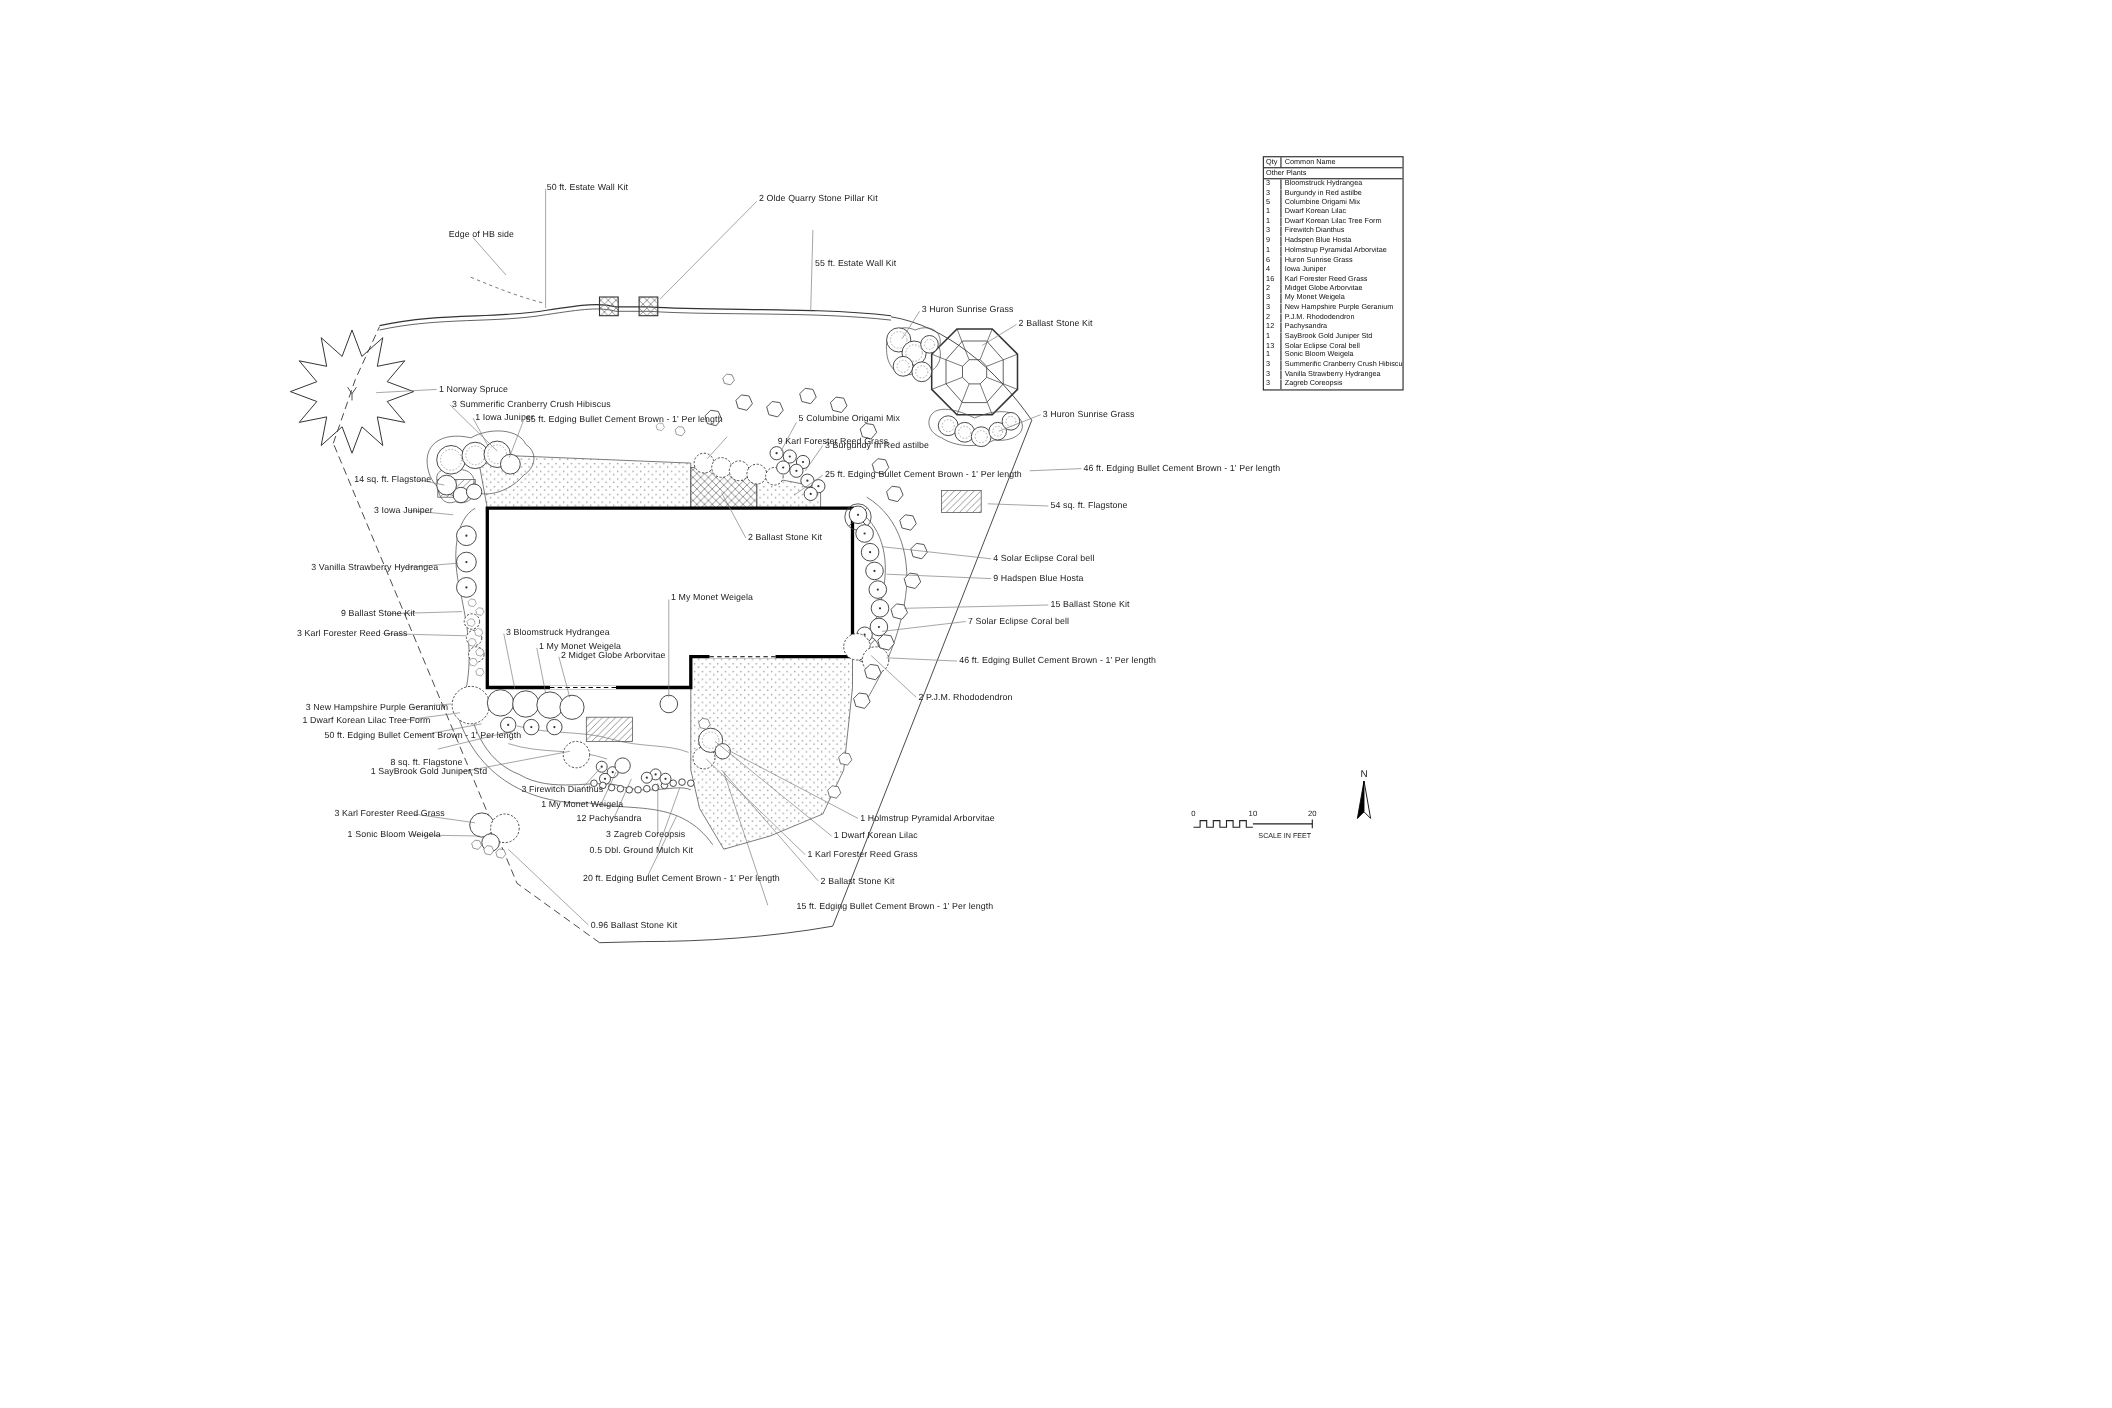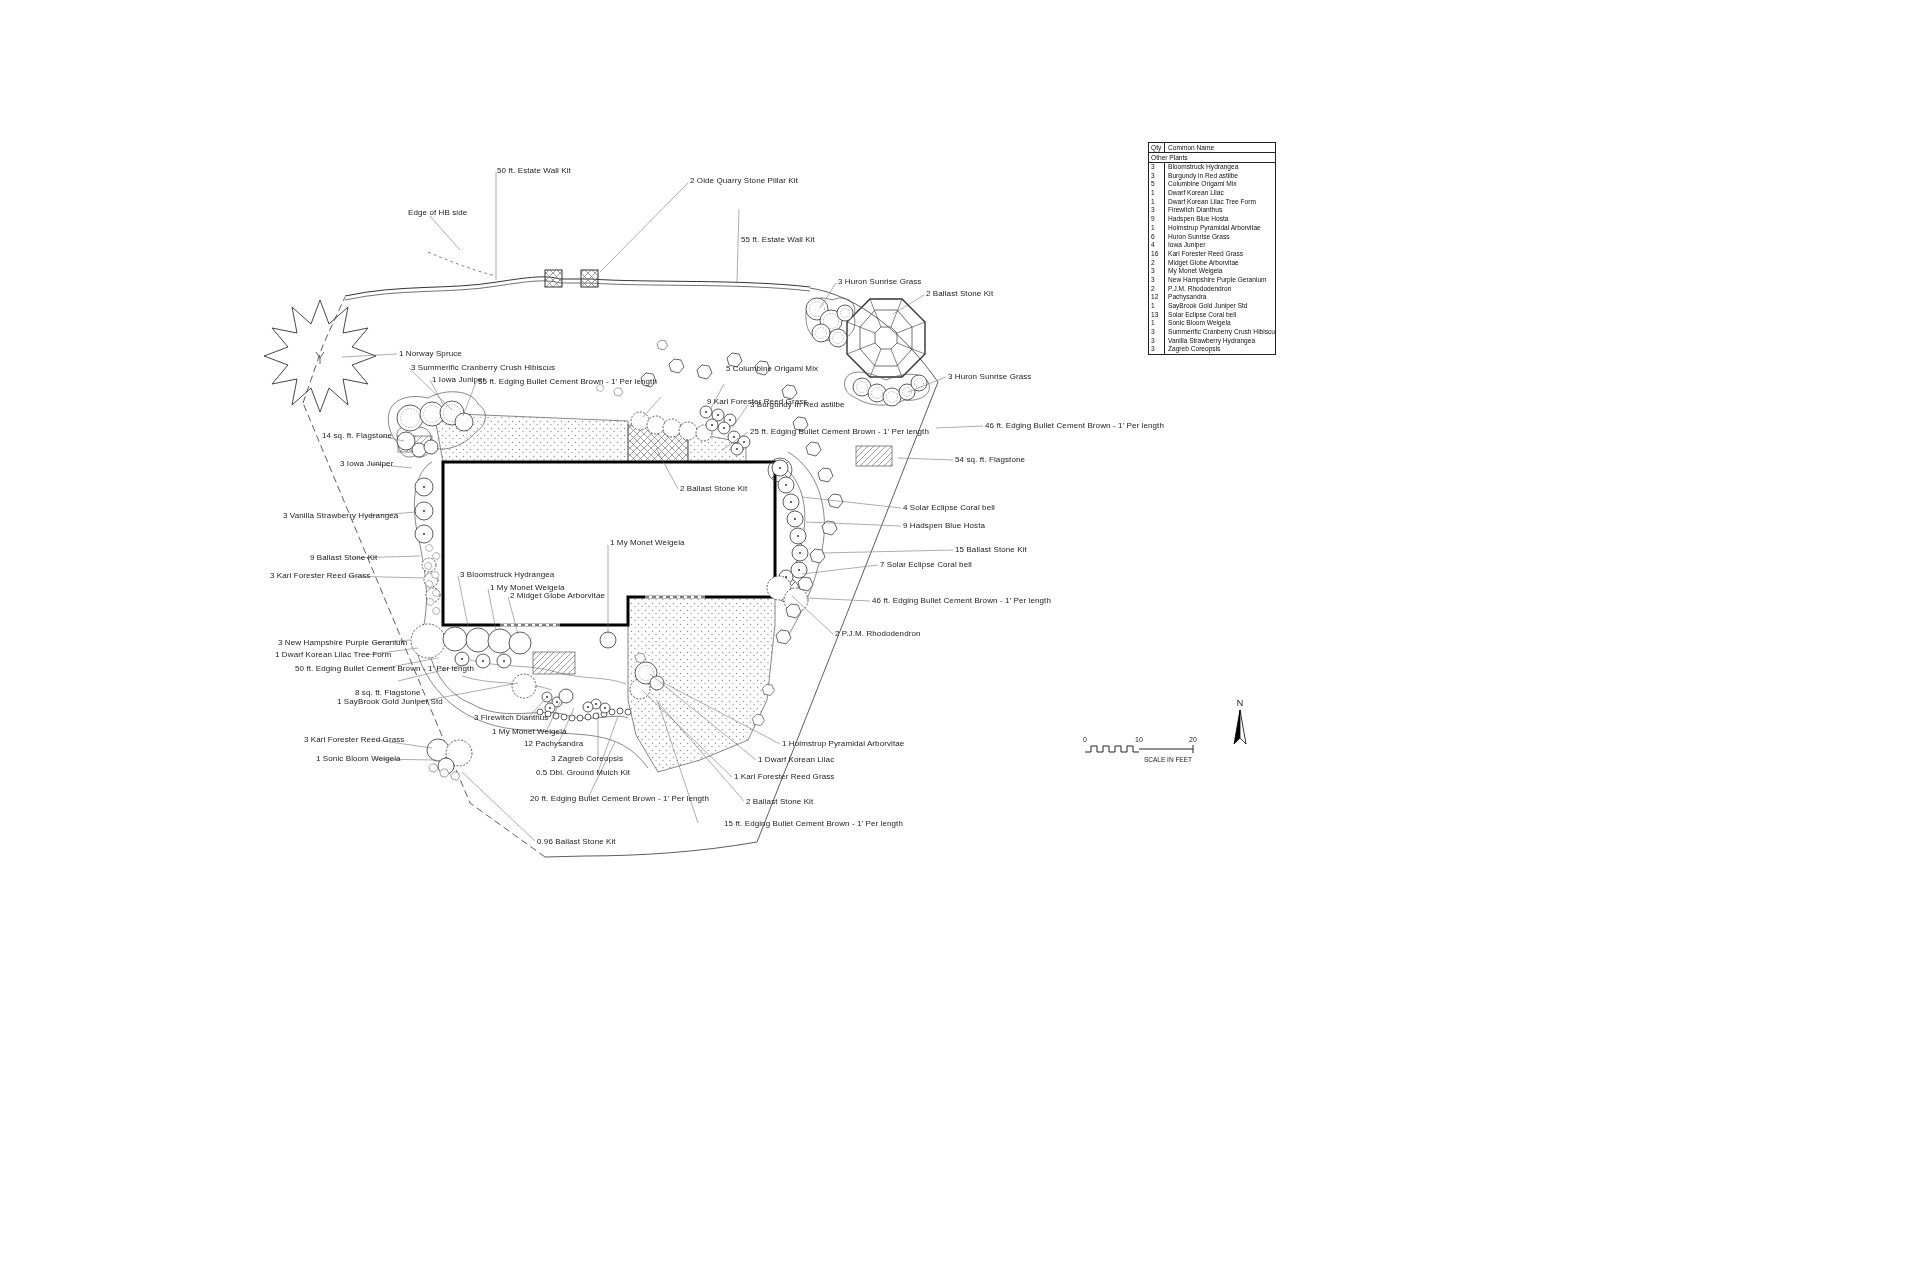--- a/index.html
+++ b/index.html
@@ -356,21 +356,21 @@
     <div class="callout" style="left: 690px; top: 176px;">2 Olde Quarry Stone Pillar Kit</div>
     <div class="callout" style="left: 741px; top: 187px; margin-top: 48px;">55 ft. Estate Wall Kit</div>
     <div class="callout" style="left: 408px; top: 208px;">Edge of HB side</div>
     <div class="callout" style="left: 838px; top: 277px;">3 Huron Sunrise Grass</div>
     <div class="callout" style="left: 926px; top: 289px;">2 Ballast Stone Kit</div>
     <div class="callout" style="left: 399px; top: 349px;">1 Norway Spruce</div>
     <div class="callout" style="left: 411px; top: 363px;">3 Summerific Cranberry Crush Hibiscus</div>
     <div class="callout" style="left: 432px; top: 375px;">1 Iowa Juniper</div>
     <div class="callout" style="left: 478px; top: 377px;">55 ft. Edging Bullet Cement Brown - 1' Per length</div>
     <div class="callout" style="left: 663px; top: 397px; margin-left: 44px;">9 Karl Forester Reed Grass</div>
-    <div class="callout" style="left: 726px; top: 364px;">5 Columbine Origami Mix</div>
+    <div class="callout" style="left: 726px; top: 376px;">5 Columbine Origami Mix</div>
     <div class="callout" style="left: 750px; top: 400px;">3 Burgundy In Red astilbe</div>
     <div class="callout" style="left: 948px; top: 372px;">3 Huron Sunrise Grass</div>
     <div class="callout" style="left: 322px; top: 431px;">14 sq. ft. Flagstone</div>
     <div class="callout" style="left: 750px; top: 427px;">25 ft. Edging Bullet Cement Brown - 1' Per length</div>
     <div class="callout" style="left: 985px; top: 421px;">46 ft. Edging Bullet Cement Brown - 1' Per length</div>
     <div class="callout" style="left: 340px; top: 459px;">3 Iowa Juniper</div>
     <div class="callout" style="left: 680px; top: 484px;">2 Ballast Stone Kit</div>
     <div class="callout" style="left: 955px; top: 455px;">54 sq. ft. Flagstone</div>
     <div class="callout" style="left: 283px; top: 511px;">3 Vanilla Strawberry Hydrangea</div>
     <div class="callout" style="left: 903px; top: 503px;">4 Solar Eclipse Coral bell</div>

